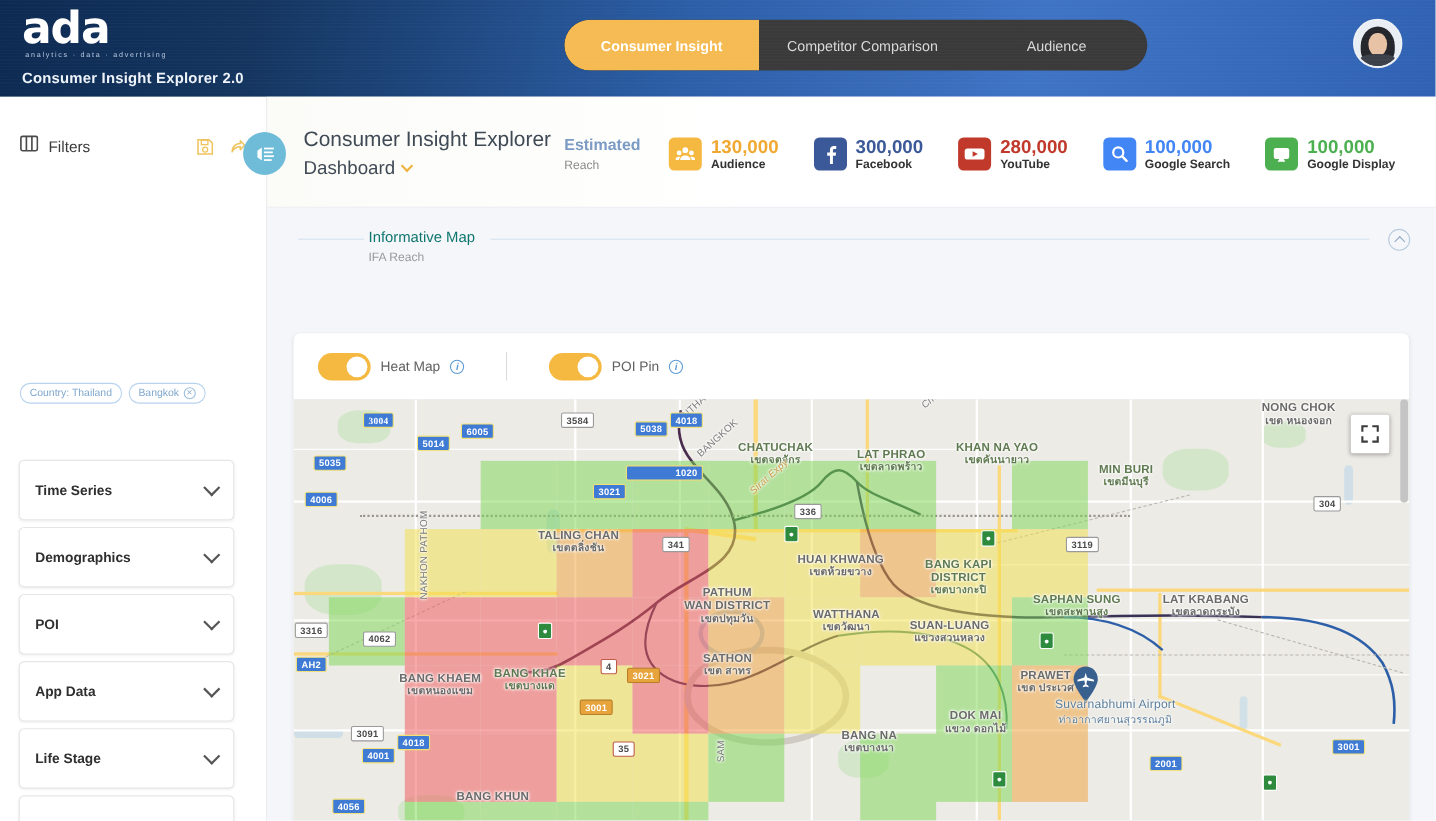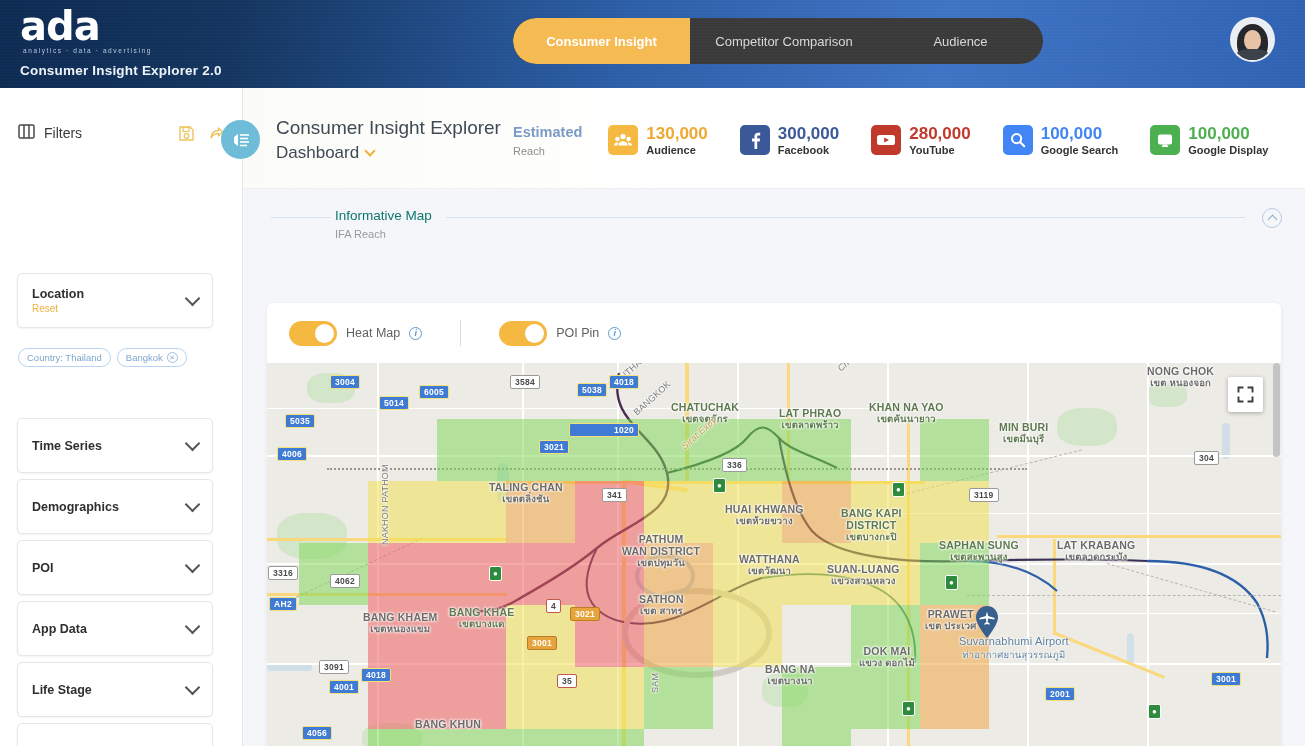--- a/index.html
+++ b/index.html
@@ -268,27 +268,20 @@
           </svg>
       </span>
       <span class="ic-btn">
         <svg width="17" height="17" viewBox="0 0 17 17">
             <path d="M3 13c0-5 3.5-7.5 7.5-7.5V3l4 4-4 4V8.5C7 8.5 4.5 10 3 13z" fill="none" stroke="#efc35e" stroke-width="1.4" stroke-linejoin="round"></path>
           </svg>
       </span>
     </span>
   </div>
 
-  <div class="fgroup" style="top:185px">
-    <div class="ftext">
-      <div class="fname">Location</div>
-      <div class="freset">Reset</div>
-    </div>
-    <div class="chev"></div>
-  </div>
 
   <div class="chips">
     <div class="chip">
       <span>Country: Thailand</span>
     </div>
     <div class="chip">
       <span>Bangkok</span>
       <span class="chip-x">✕</span>
     </div>
   </div>
@@ -589,21 +582,21 @@
       <div class="mlbl" style="left:498px; top:300px;"><span>BANG NA</span><span class="th">เขตบางนา</span></div>
       <div class="mlbl" style="left:148px; top:355px;"><span>BANG KHUN</span></div>
 
       <div class="mlbl sm rot-d" style="left:340px; top:20px; color:#7a7a7a;">NONTHABURI</div>
       <div class="mlbl sm rot-d" style="left:364px; top:46px; color:#7a7a7a;">BANGKOK</div>
       <div class="mlbl sm rot" style="left:112px; top:182px; color:#7a7a7a;">NAKHON PATHOM</div>
       <div class="mlbl sm rot-d" style="left:412px; top:80px; color:#c99b4a; font-style:italic;">Sirat Expy</div>
       <div class="mlbl sm rot-d" style="left:568px; top:2px; color:#7a7a7a; font-style:italic;">Chalong R</div>
       <div class="mlbl sm rot" style="left:382px; top:330px; color:#7a7a7a;">SAM</div>
 
-      <div class="shield" style="left:63px; top:12px;">3004</div>
+      <div class="shield" style="left:63px; top:12px;font-family:Liberation Serif, serif;">3004</div>
       <div class="shield" style="left:152px; top:22px;">6005</div>
       <div class="shield" style="left:112px; top:33px;">5014</div>
       <div class="shield" style="left:18px; top:51px;">5035</div>
       <div class="shield w" style="left:243px; top:12px;">3584</div>
       <div class="shield" style="left:310px; top:20px;">5038</div>
       <div class="shield" style="left:342px; top:12px;">4018</div>
       <div class="shield" style="left:302px; top:60px;padding-left:44px;">1020</div>
       <div class="shield" style="left:272px; top:77px;">3021</div>
       <div class="shield" style="left:10px; top:84px;">4006</div>
       <div class="shield w" style="left:335px; top:125px;">341</div>

